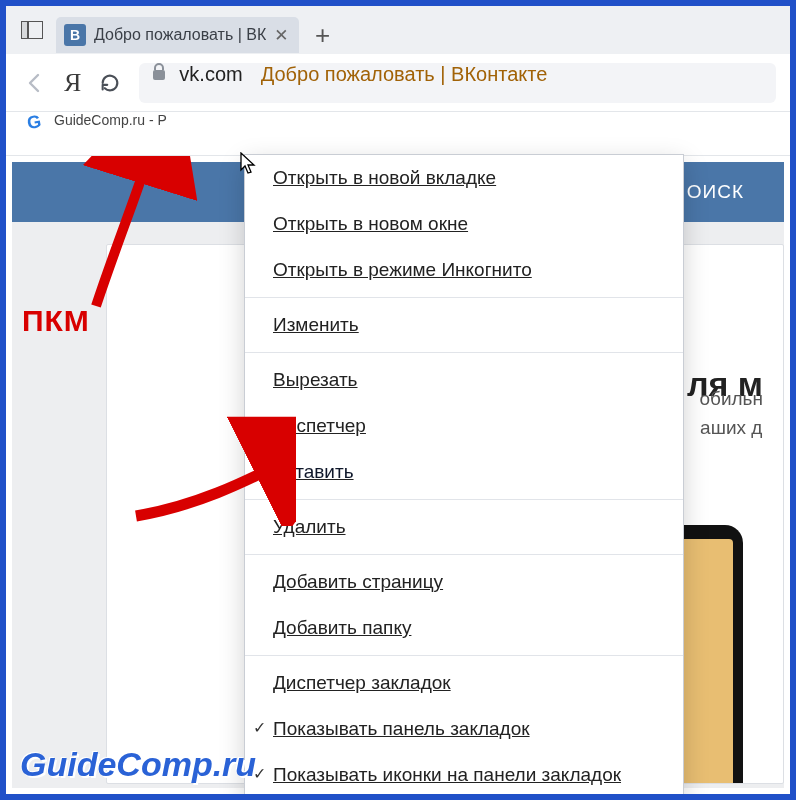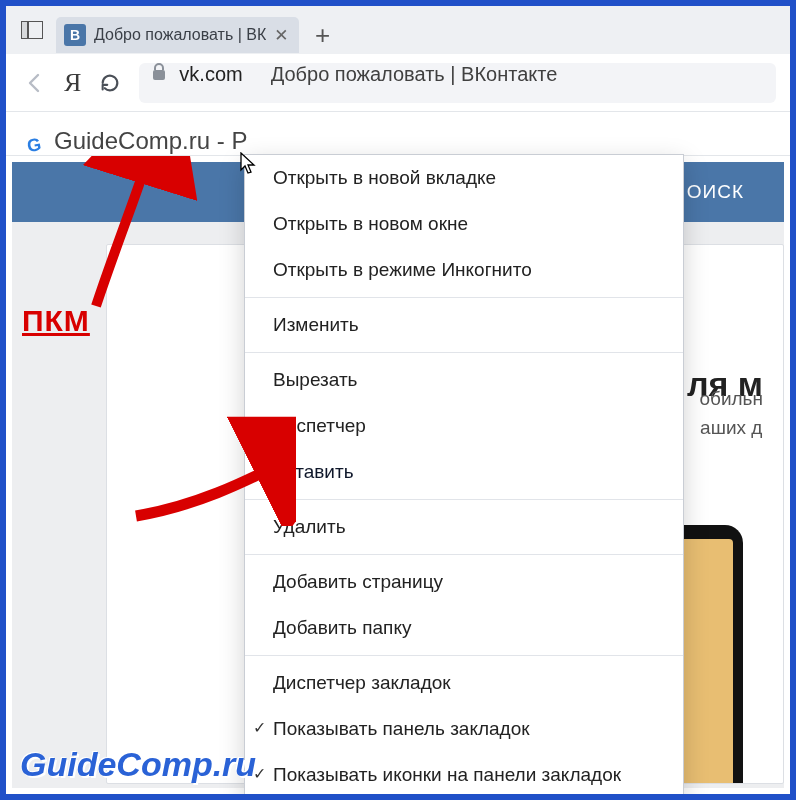--- a/index.html
+++ b/index.html
@@ -68,27 +68,27 @@
   .addressbar {
     flex:1; height: 40px;
     background:#f3f4f7;
     border-radius:6px;
     display:flex; 
     padding: 0 12px; gap:12px;
     font-size: 20px; color:#333;
   }
   .lock { color:#7e8690; font-size:18px; }
   .domain { font-weight:400; color:#222; }
-  .page-title { color:#404040; margin-left:16px; white-space:nowrap; overflow:hidden; }
+  .page-title { color:#a16207; margin-left:6px; white-space:nowrap; overflow:hidden; }
   
   .bookbar {
     height: 44px; background:#fff;
-    display:flex; align-items:flex-end;
+    display:flex; align-items:flex-start;
     padding: 0 18px; gap:10px;
-    font-size:24px; color:#444;
+    font-size:14px; color:#444;
     border-bottom: 1px solid #e3e6ea;
   }
   .bm-favicon {
     width:20px;height:20px;
     border:2px solid #2a7ee3; border-right:none; border-bottom:none;
     border-radius:50% 0 0 0;
     transform: rotate(-10deg);
     color:#2a7ee3; font-weight:700; font-size:18px;
     display:flex;align-items:center;justify-content:center;
     border:none;
@@ -130,36 +130,36 @@
   
   .ctxmenu {
     position:absolute;
     left: 238px; top: 148px;
     width: 440px;
     background:#fff;
     border:1px solid #c9cdd4;
     box-shadow: 0 8px 24px rgba(0,0,0,.18);
     font-size:19px; color:#222;
     z-index:50;
+    text-decoration:underline;
   }
   .ctx-item {
     padding: 12px 28px;
     cursor:pointer;
     position:relative;
   }
   .ctx-item.disabled { color:#0f172a; cursor:default;}
   .ctx-sep { height:1px; background:#e1e4e9; margin:4px 0;}
   .ctx-check::before{
     content:"✓"; position:absolute; left:8px; color:#333; font-size:16px;
   }
   
   .annot-label {
     position:absolute; left:16px; top:298px;
     color:#d80000; font-weight:800; font-size:30px;
-    text-decoration: underline;
     letter-spacing:1px;
     z-index:60;
   }
   .watermark {
     position:absolute; left:14px; bottom:10px;
     font-size:34px; font-weight:700; font-style:italic;
     color:#2a62d6;
     text-shadow: 2px 2px 0 #fff, -1px -1px 0 #fff;
     z-index:70;
   }

